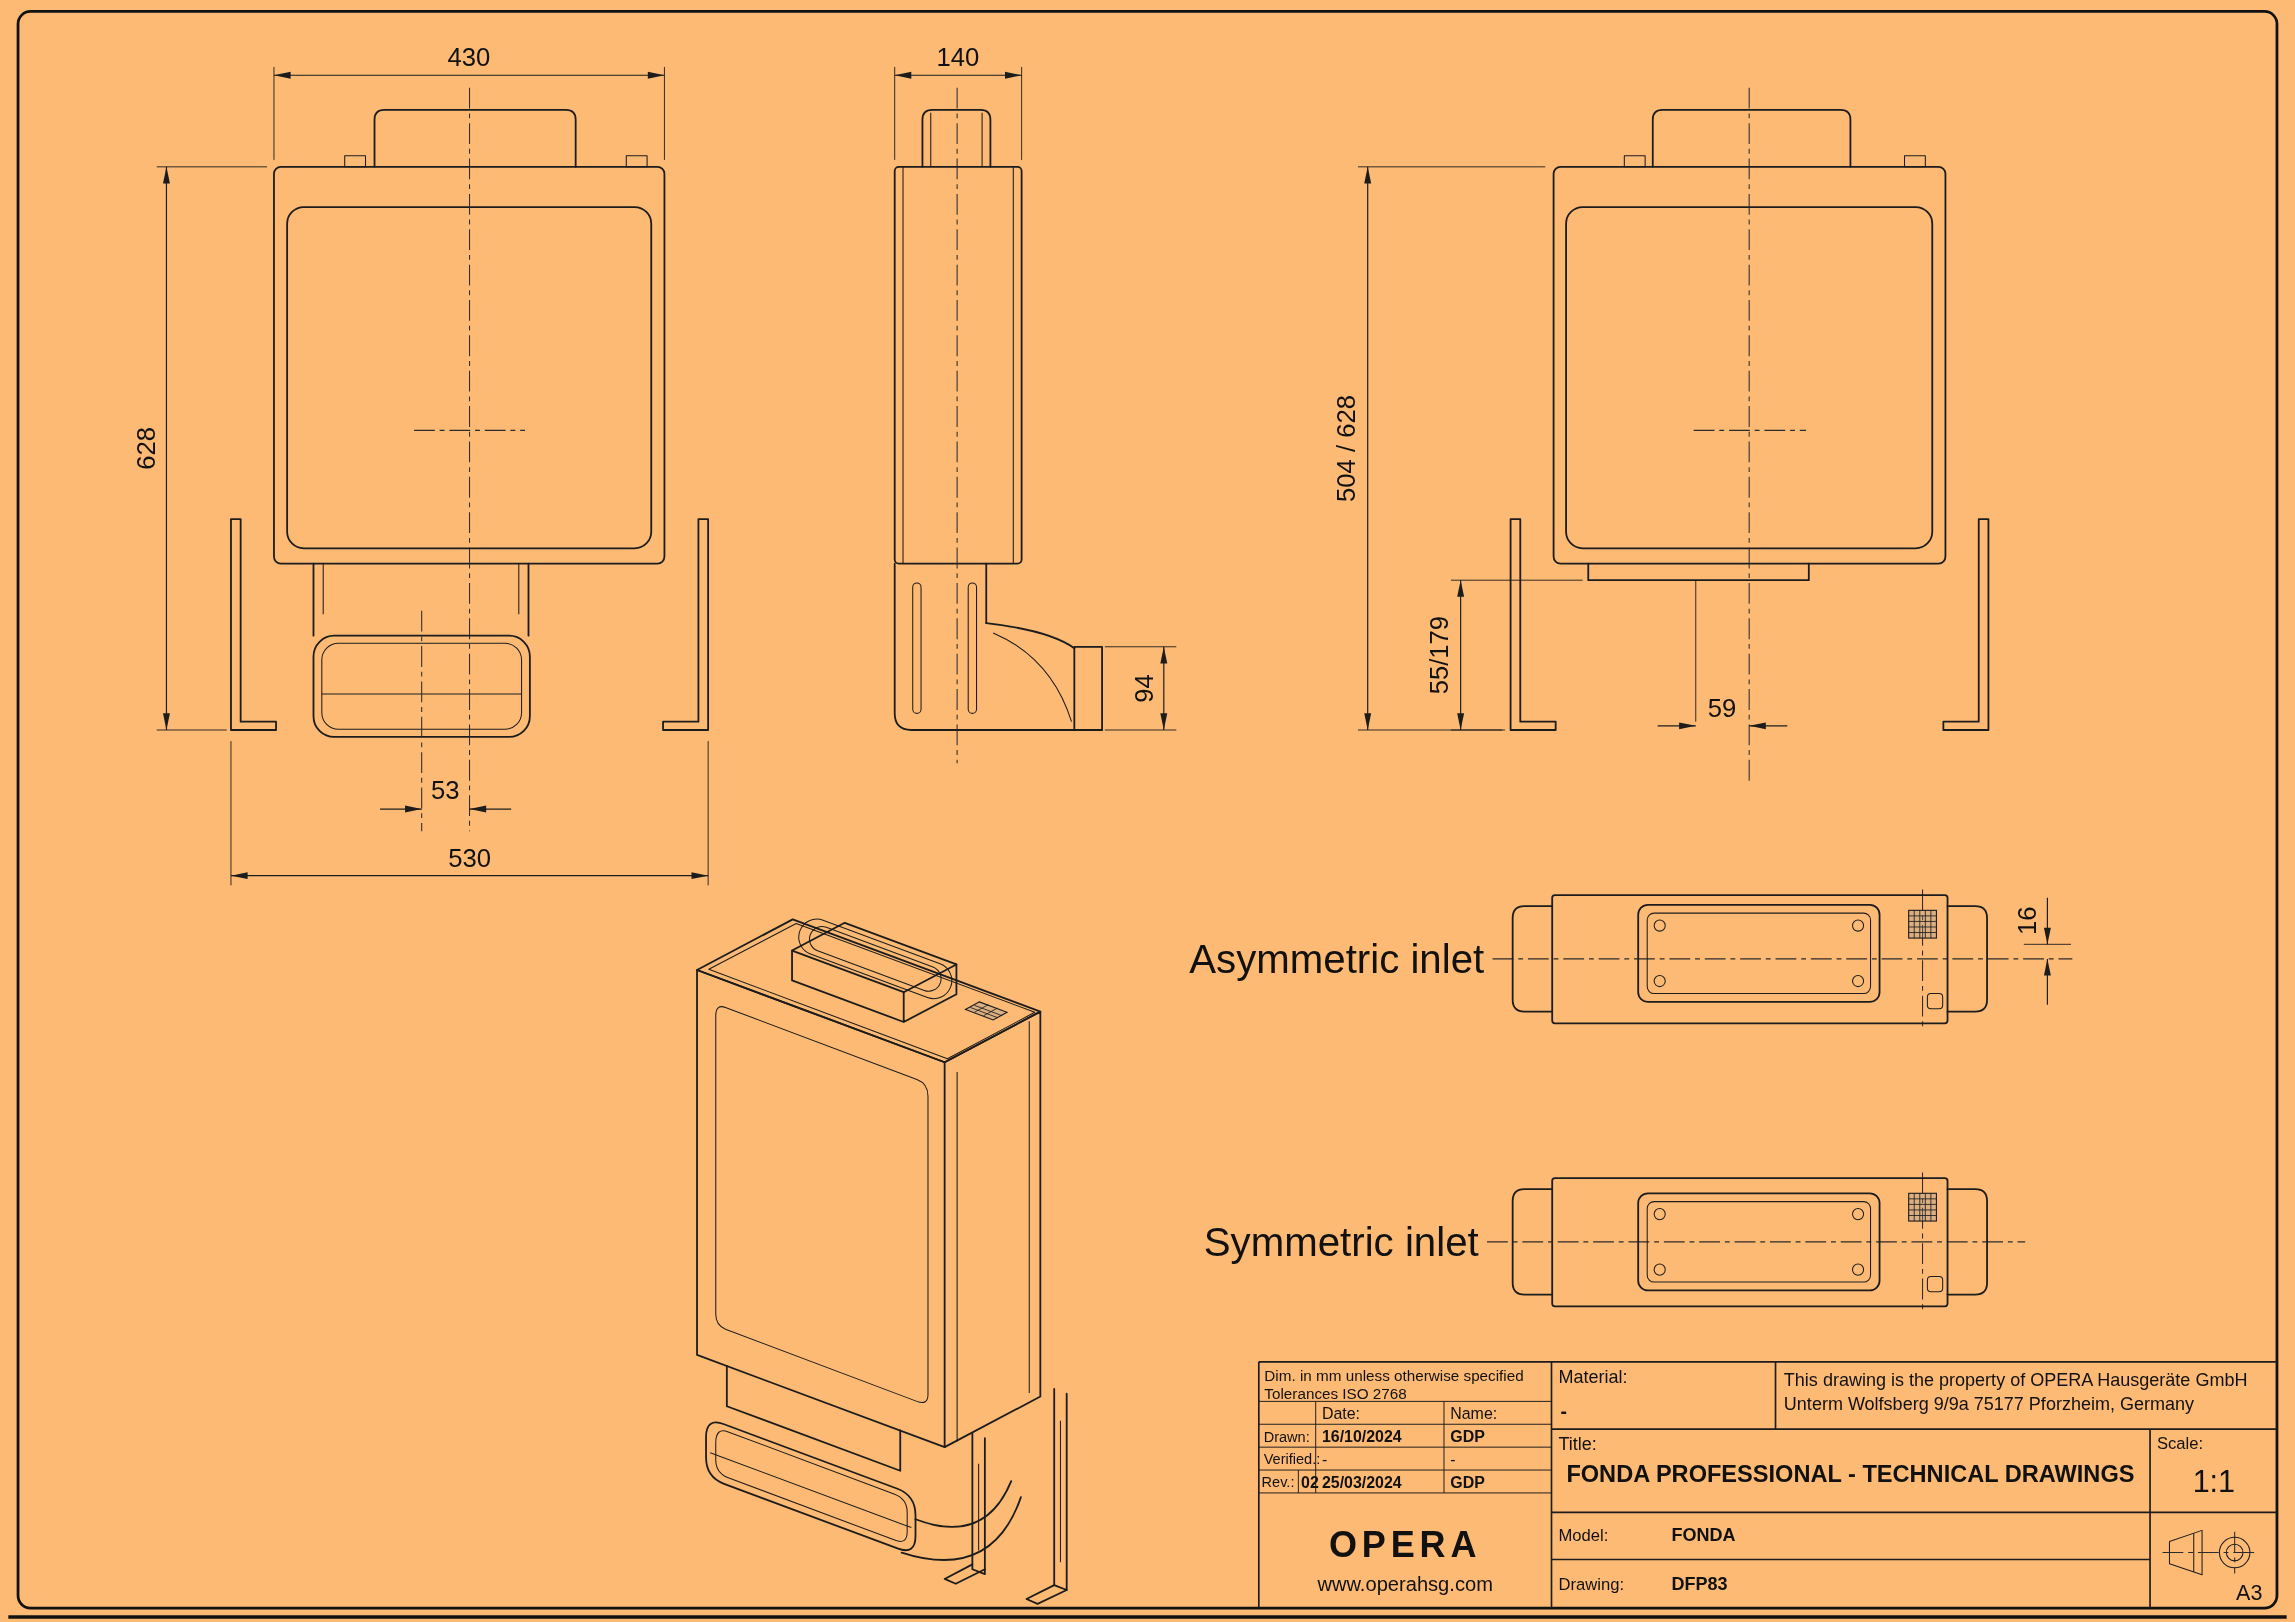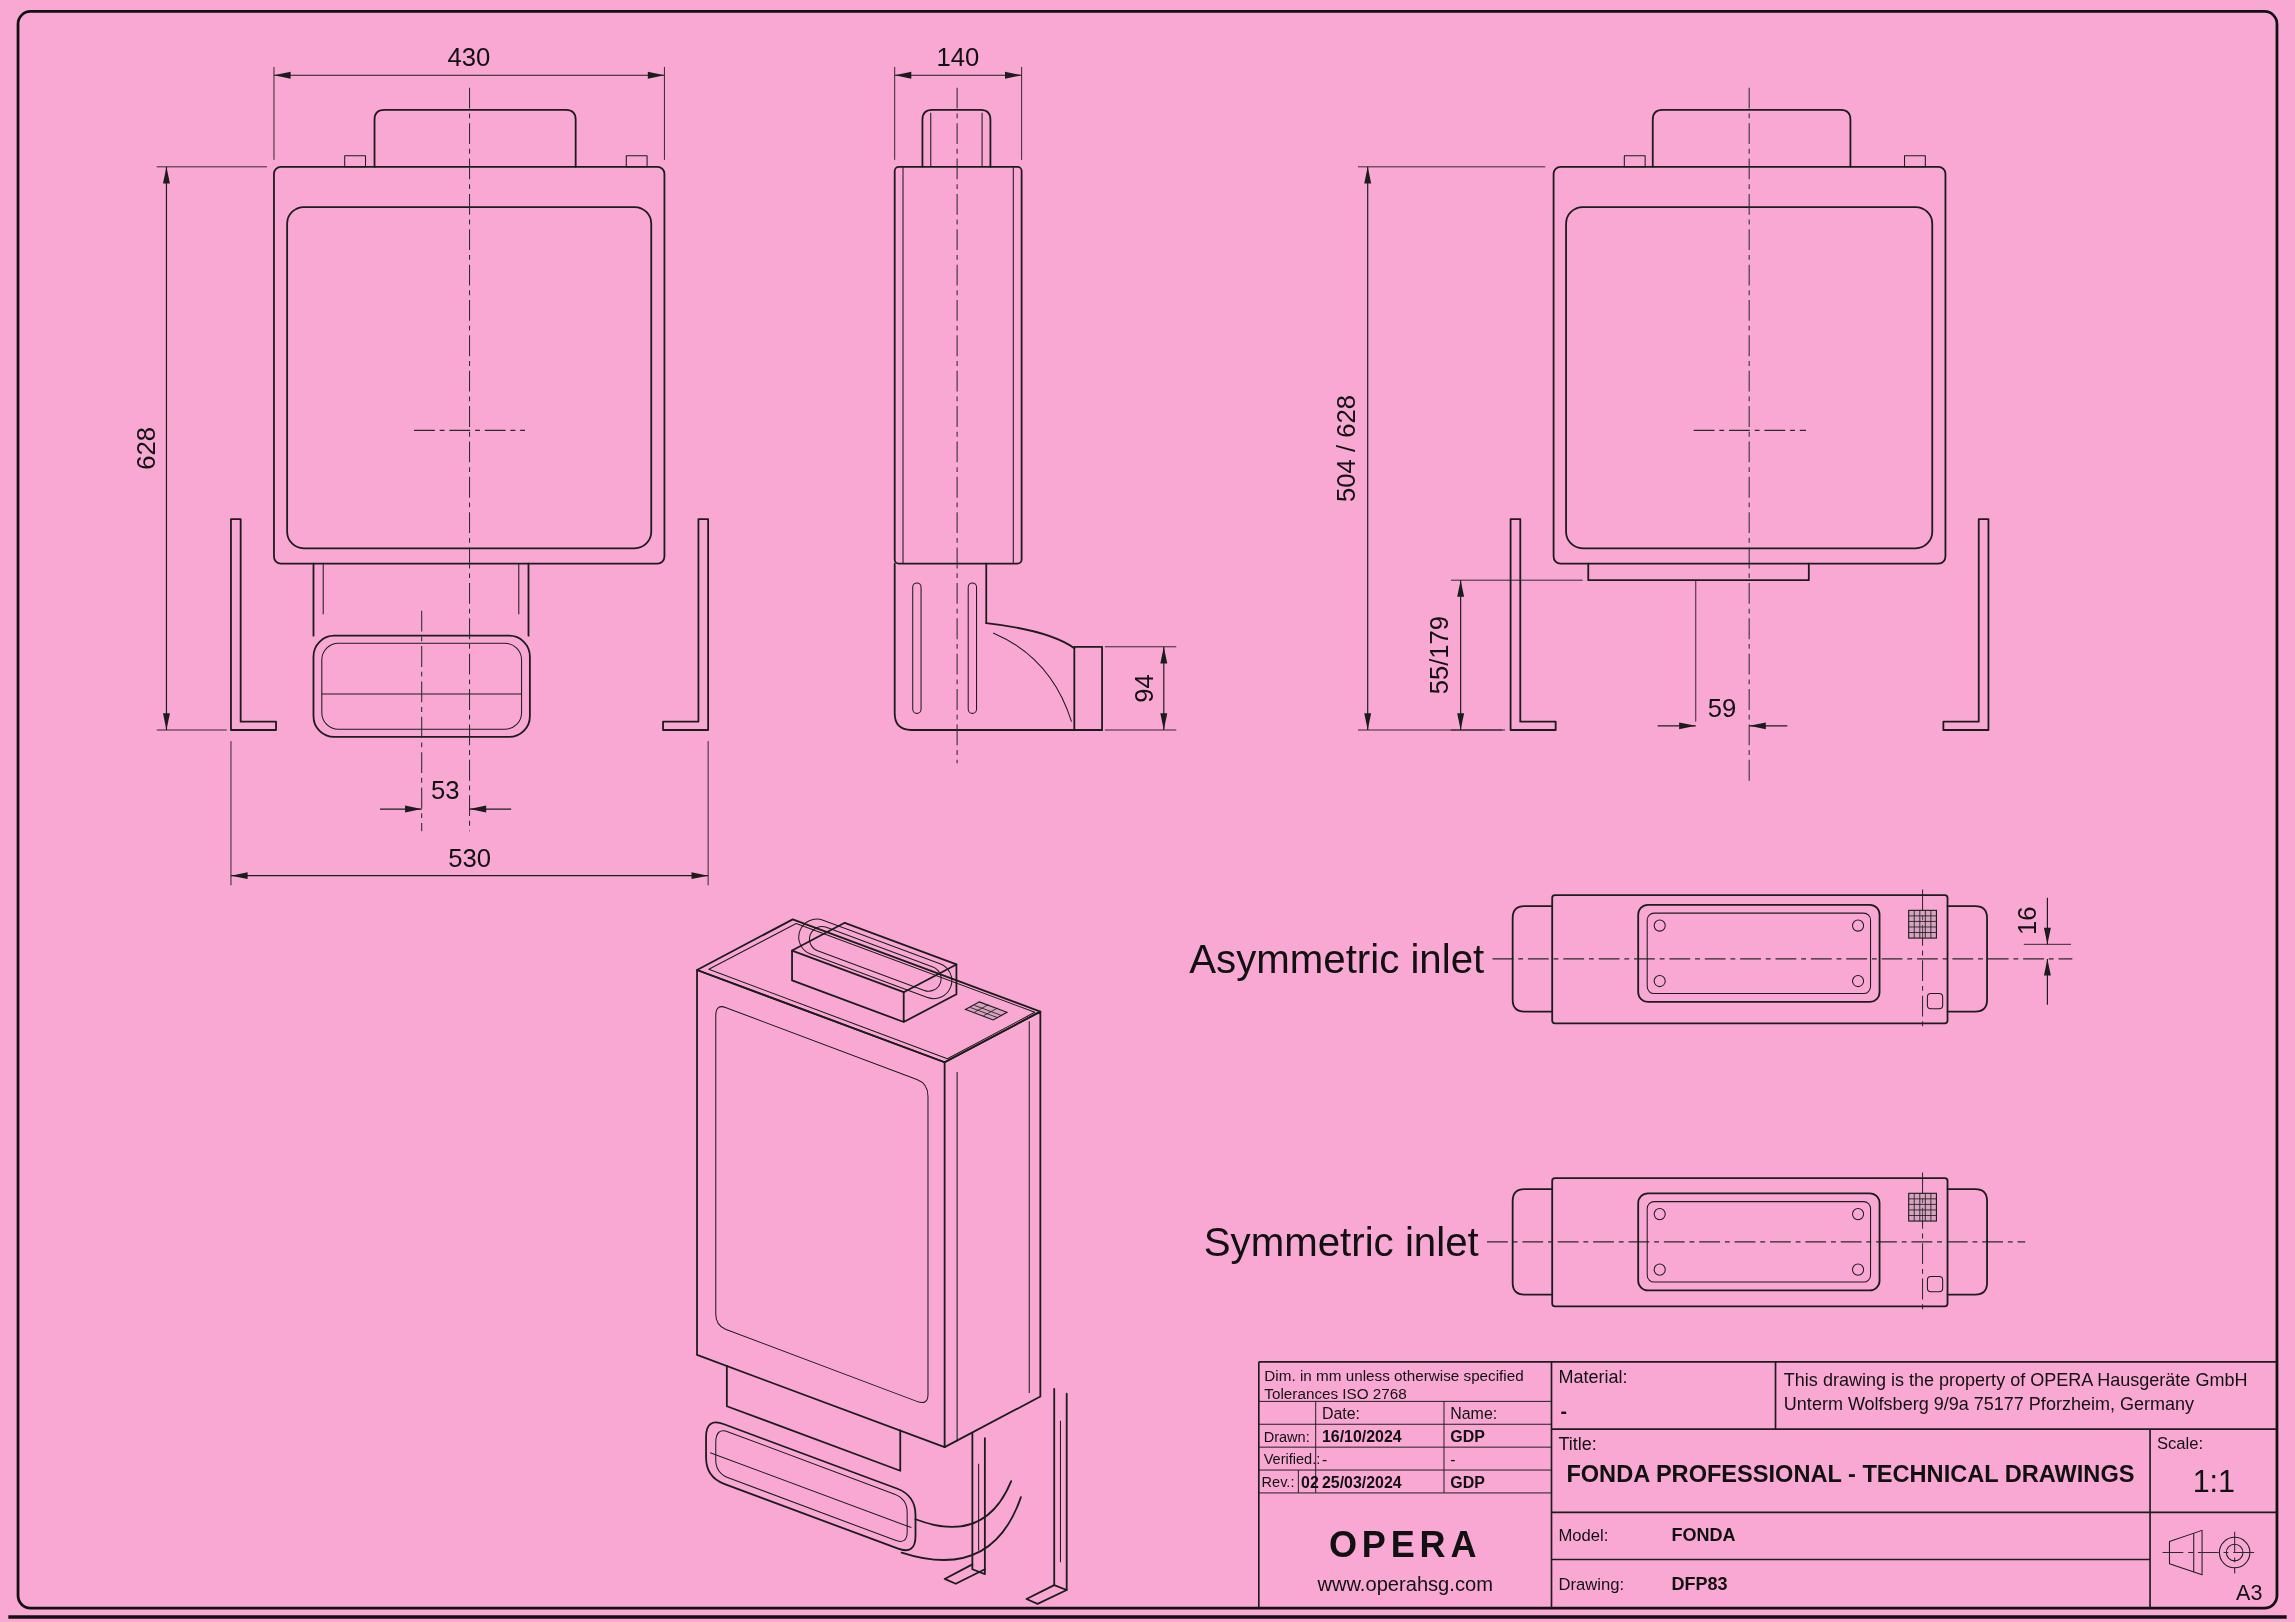--- a/index.html
+++ b/index.html
@@ -1,16 +1,16 @@
 <!DOCTYPE html>
 <html style="font-size:11px"><head>
 <meta charset="utf-8">
 <style>
   html,body{margin:0;padding:0;background:#ffffff;}
-  .sheet{width:2295px;height:1623px;background:#f9a8d4;position:relative;font-family:"Liberation Sans",sans-serif;}
+  .sheet{width:2295px;height:1623px;background:#fdba74;position:relative;font-family:"Liberation Sans",sans-serif;}
   svg{display:block;}
   
   .p  {fill:none;stroke:#1c1c1c;stroke-width:2.6;stroke-linejoin:round;stroke-linecap:round;}
   .pt {fill:none;stroke:#1c1c1c;stroke-width:1.5;stroke-linejoin:round;}
   .cl {fill:none;stroke:#2b2b2b;stroke-width:1.5;stroke-dasharray:30 7 7 7;}
   .dl {fill:none;stroke:#1c1c1c;stroke-width:1.7;}
   .ext{fill:none;stroke:#1c1c1c;stroke-width:1.3;}
   .tbl{stroke:#1c1c1c;stroke-width:2.4;fill:none;}
   .tblthin{stroke:#1c1c1c;stroke-width:1.4;fill:none;}
   .frame{fill:none;stroke:#111;stroke-width:4;}

